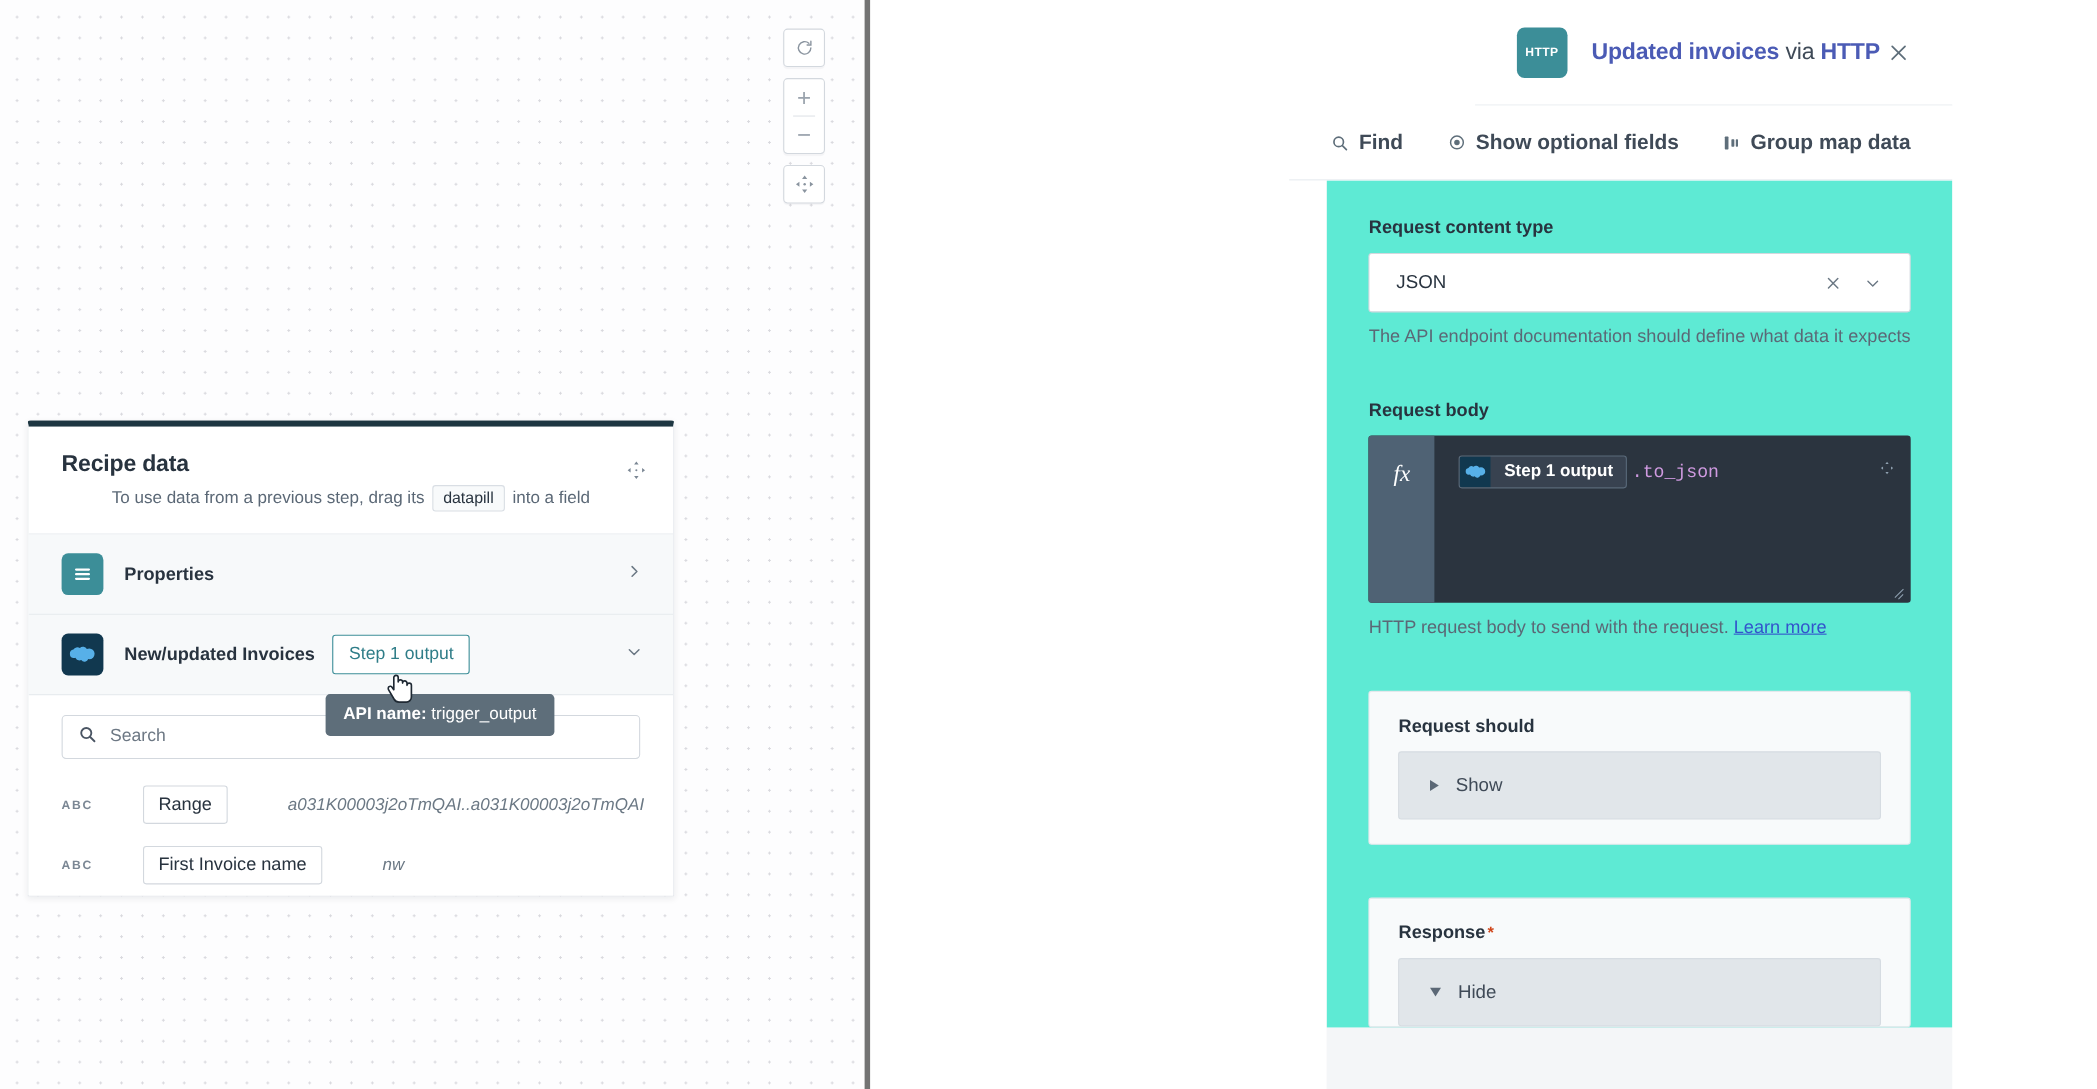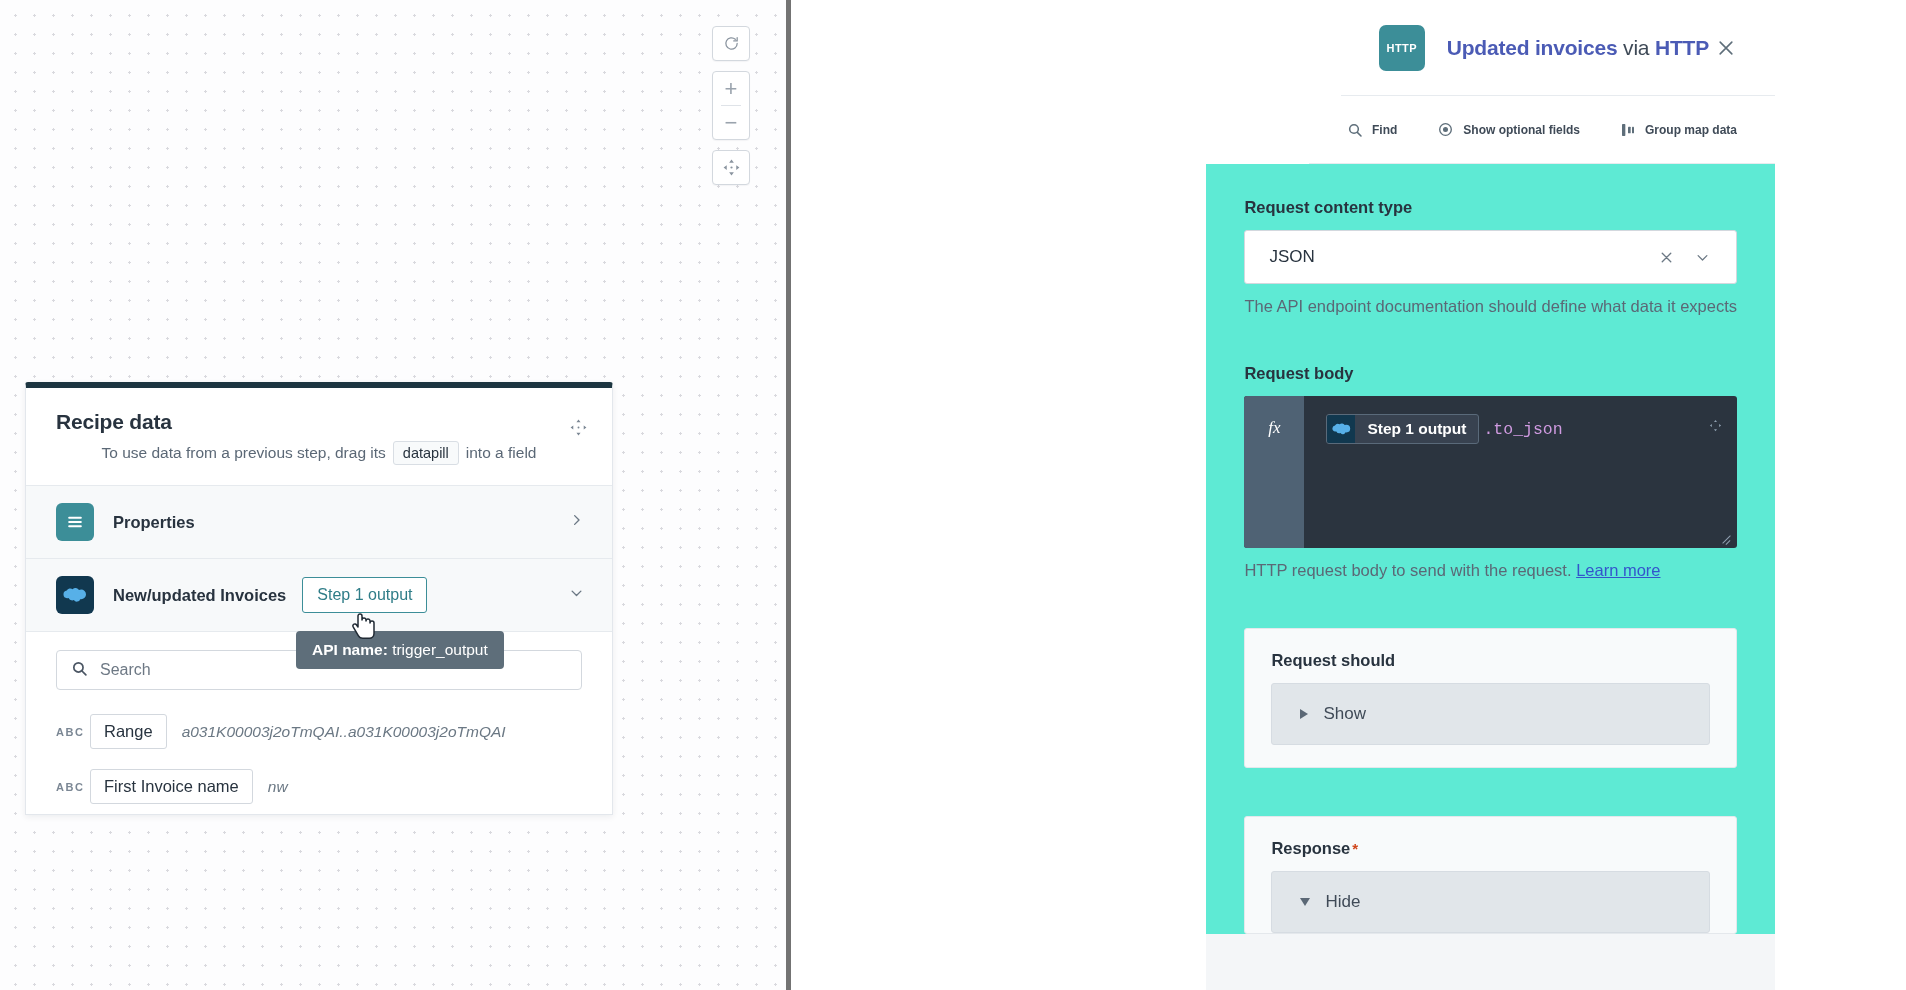--- a/index.html
+++ b/index.html
@@ -136,20 +136,21 @@
     width: 100%; background: transparent;
   }
   .rc-search input::placeholder { color: #6d7884; }
 
   
   .pill-row {
     display: flex; align-items: center;
     padding: 10px 30px;
     min-height: 54px;
     background: #ffffff;
+    gap: 40px;
   }
   .abc-tag {
     font-size: 11px; letter-spacing: 1.5px; color: #7b8794;
     font-weight: 600; width: 34px; flex: 0 0 34px;
   }
   .pill-box {
     border: 1px solid #d3d8de;
     border-radius: 3px;
     padding: 7px 13px;
     font-size: 16.5px;
@@ -225,21 +226,21 @@
 
   .panel-toolbar {
     height: 68px; flex: 0 0 68px;
     display: flex; align-items: center; gap: 40px;
     padding: 0 38px;
     border-bottom: 1px solid #e7ebef;
     background: #ffffff;
   }
   .tb-item {
     display: flex; align-items: center; gap: 9px;
-    font-size: 12px; font-weight: bold; color: #3f4a57;
+    font-size: 19px; font-weight: bold; color: #3f4a57;
     cursor: pointer;
   }
   .tb-item .tb-ico { color: #5e6e7a; display: flex; align-items:center; }
 
   .panel-body {
     flex: 1 1 auto;
     background: #f4f6f8;
     overflow: hidden;
     position: relative;
   }
@@ -282,21 +283,21 @@
     background: #2b343f;
   }
   .code-gutter {
     width: 60px; flex: 0 0 60px;
     background: #4f6274;
     display: flex; align-items: flex-start; justify-content: center;
     padding-top: 22px;
     color: #ffffff;
     font-family: "Liberation Serif", serif;
     font-style: italic;
-    font-size: 17px;
+    font-size: 21px;
   }
   .code-area {
     flex: 1 1 auto;
     padding: 18px 22px;
     position: relative;
   }
   .code-line { display: flex; align-items: center; }
   .code-pill {
     display: inline-flex; align-items: center;
     border: 1px solid #5a6a7a;

